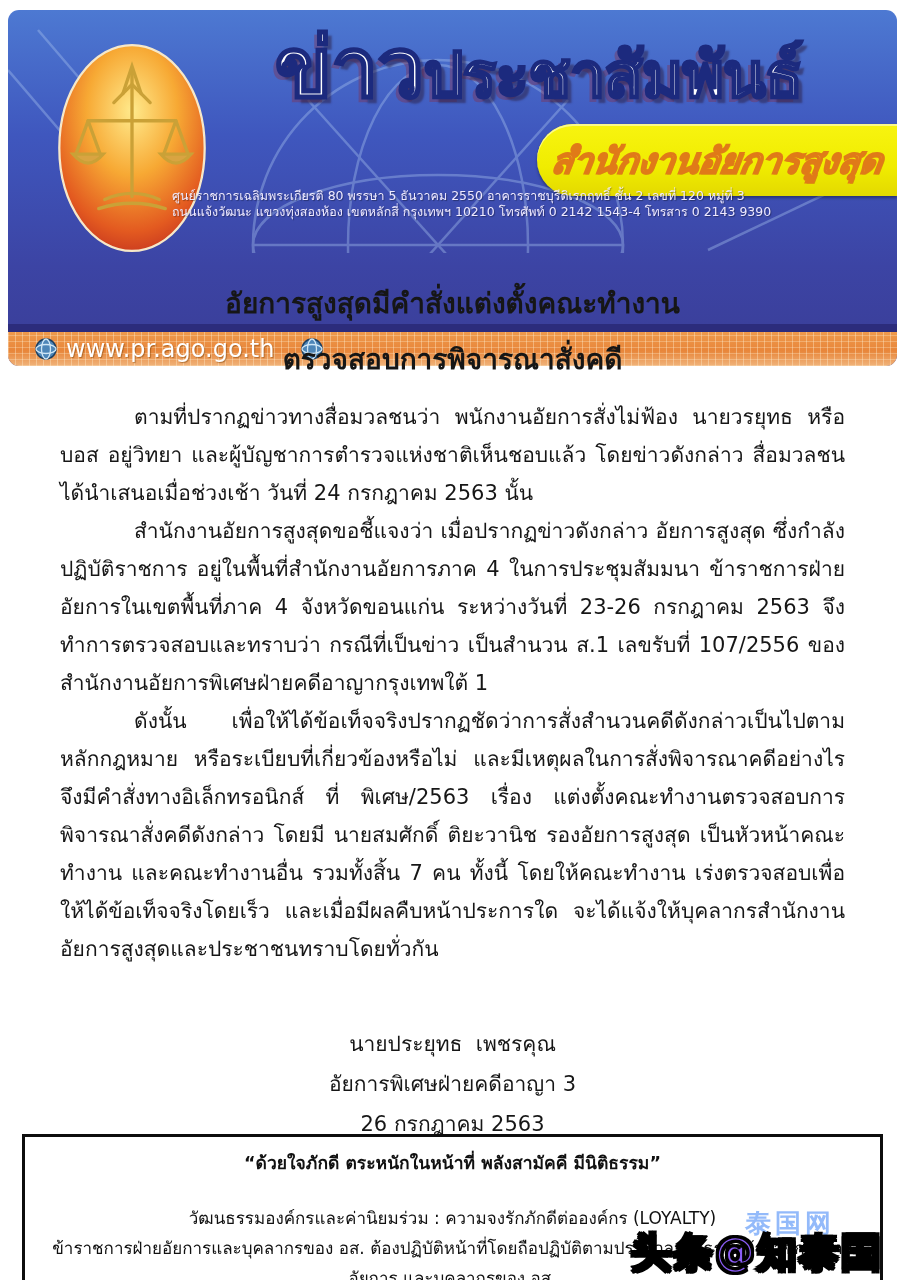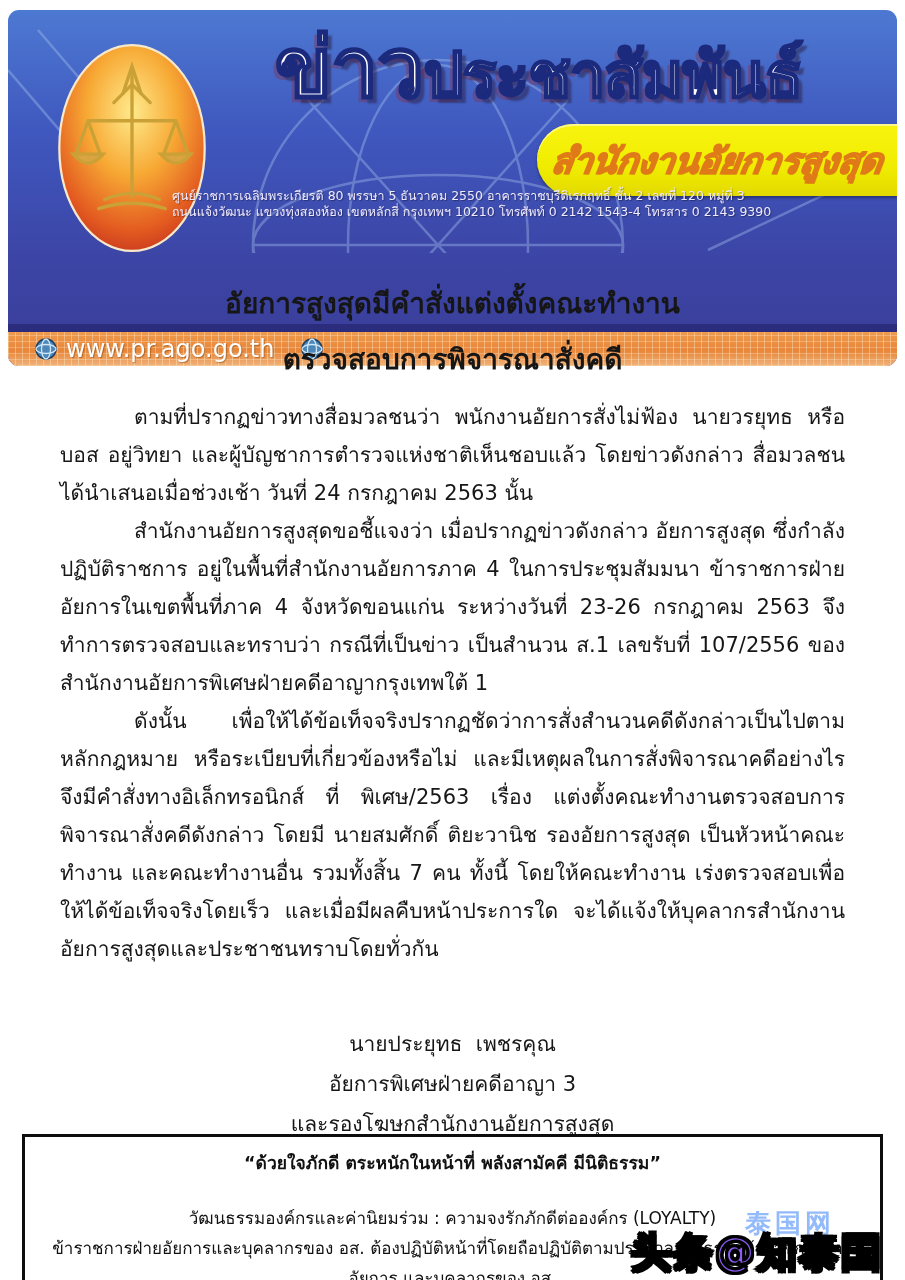--- a/index.html
+++ b/index.html
@@ -180,21 +180,20 @@
 
     <div class="paragraphs">
       <p>ตามที่ปรากฏข่าวทางสื่อมวลชนว่า พนักงานอัยการสั่งไม่ฟ้อง นายวรยุทธ หรือบอส อยู่วิทยา และผู้บัญชาการตำรวจแห่งชาติเห็นชอบแล้ว โดยข่าวดังกล่าว สื่อมวลชนได้นำเสนอเมื่อช่วงเช้า วันที่ 24 กรกฎาคม 2563 นั้น</p>
       <p>สำนักงานอัยการสูงสุดขอชี้แจงว่า เมื่อปรากฏข่าวดังกล่าว อัยการสูงสุด ซึ่งกำลังปฏิบัติราชการ อยู่ในพื้นที่สำนักงานอัยการภาค 4 ในการประชุมสัมมนา ข้าราชการฝ่ายอัยการในเขตพื้นที่ภาค 4 จังหวัดขอนแก่น ระหว่างวันที่ 23-26 กรกฎาคม 2563 จึงทำการตรวจสอบและทราบว่า กรณีที่เป็นข่าว เป็นสำนวน ส.1 เลขรับที่ 107/2556 ของสำนักงานอัยการพิเศษฝ่ายคดีอาญากรุงเทพใต้ 1</p>
       <p>ดังนั้น เพื่อให้ได้ข้อเท็จจริงปรากฏชัดว่าการสั่งสำนวนคดีดังกล่าวเป็นไปตามหลักกฎหมาย หรือระเบียบที่เกี่ยวข้องหรือไม่ และมีเหตุผลในการสั่งพิจารณาคดีอย่างไร จึงมีคำสั่งทางอิเล็กทรอนิกส์ ที่ พิเศษ/2563 เรื่อง แต่งตั้งคณะทำงานตรวจสอบการพิจารณาสั่งคดีดังกล่าว โดยมี นายสมศักดิ์ ติยะวานิช รองอัยการสูงสุด เป็นหัวหน้าคณะทำงาน และคณะทำงานอื่น รวมทั้งสิ้น 7 คน ทั้งนี้ โดยให้คณะทำงาน เร่งตรวจสอบเพื่อให้ได้ข้อเท็จจริงโดยเร็ว และเมื่อมีผลคืบหน้าประการใด จะได้แจ้งให้บุคลากรสำนักงาน อัยการสูงสุดและประชาชนทราบโดยทั่วกัน</p>
     </div>
 
     <div class="signature">
       <div class="sig-name">นายประยุทธ  เพชรคุณ</div>
       <div>อัยการพิเศษฝ่ายคดีอาญา 3</div>
-      <div>และรองโฆษกสำนักงานอัยการสูงสุด</div>
       <div>26 กรกฎาคม 2563</div>
     </div>
 
     <div class="doc-ref">
       <div>เอกสารข่าวประชาสัมพันธ์ ฉบับที่ 198/2563</div>
       <div>26 กรกฎาคม 2563</div>
     </div>
   </main>
 
   <div class="footer-box">

